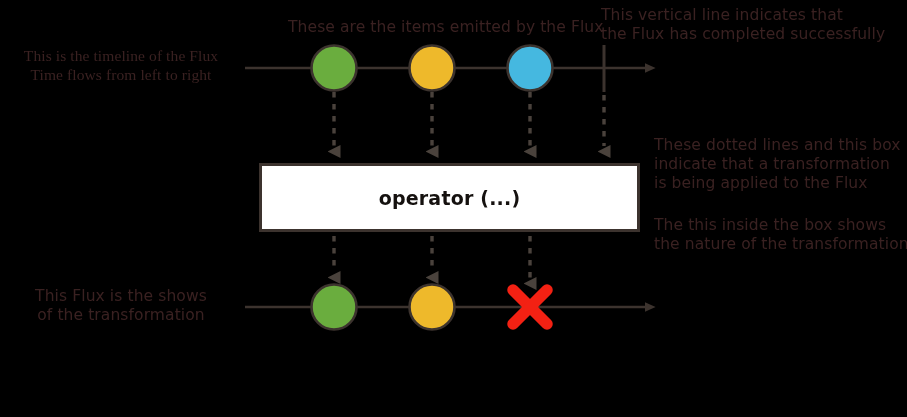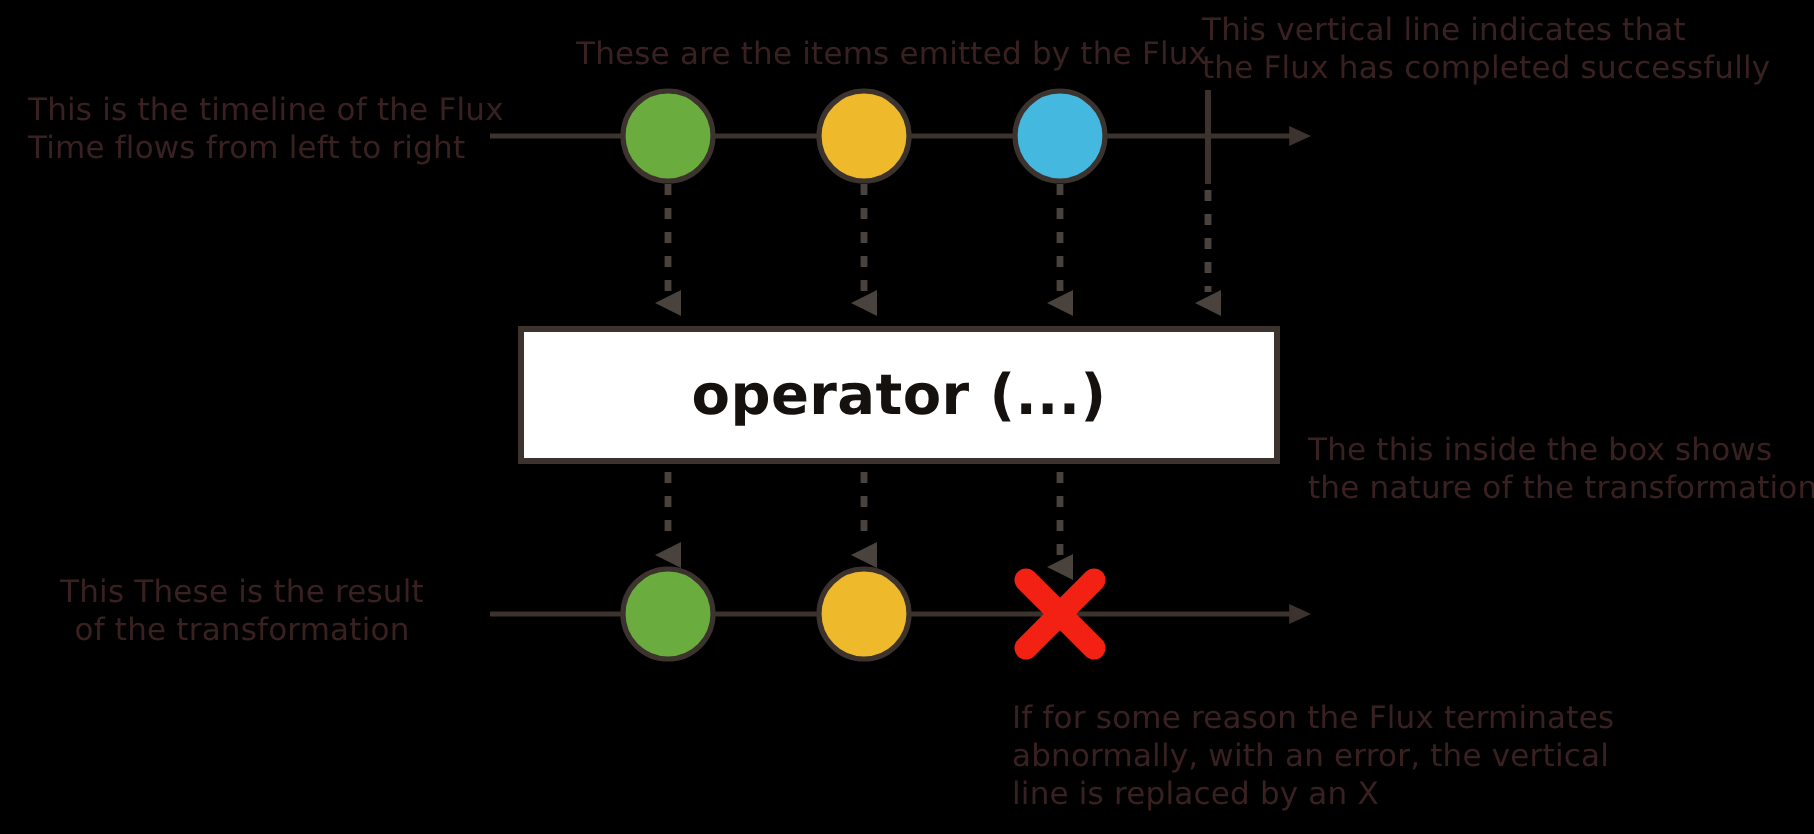--- a/index.html
+++ b/index.html
@@ -26,21 +26,21 @@
     height: 417px;
   }
   .annotation {
     position: absolute;
     color: #3a2121;
     font-size: 15.5px;
     line-height: 19px;
     white-space: pre;
     letter-spacing: 0.1px;
   }
-  .ann-left-top      { left: 14px;  top: 46px;  text-align: center; width: 214px; }
+  .ann-left-top      { left: 14px;  top: 46px;  text-align: center; width: 214px; font-family: Liberation Serif, serif; }
   .ann-items         { left: 288px; top: 18px;  text-align: center;   width: 300px; }
   .ann-vertical-line { left: 601px; top: 6px;   text-align: left;   width: 300px; }
   .ann-dotted-box    { left: 654px; top: 136px; text-align: left;   width: 246px; }
   .ann-box-text      { left: 654px; top: 216px; text-align: left;   width: 250px; }
   .ann-left-bottom   { left: 14px;  top: 287px; text-align: center; width: 214px; }
   .ann-error         { left: 506px; top: 350px; text-align: left;   width: 300px; }
 
   .operator-box {
     position: absolute;
     left: 259px;
@@ -49,21 +49,21 @@
     height: 69px;
     background: #ffffff;
     border: 3px solid #3c332e;
     box-sizing: border-box;
     display: flex;
     align-items: center;
     justify-content: center;
   }
   .operator-label {
     color: #15110f;
-    font-size: 28px;
+    font-size: 19px;
     font-weight: bold;
     letter-spacing: 0.2px;
   }
 </style>
 </head>
 <body>
 
 <div id="canvas">
 
   <svg id="svg-layer" viewBox="0 0 907 417" xmlns="http://www.w3.org/2000/svg">
@@ -118,24 +118,24 @@
   </div>
 
   <div class="annotation ann-left-top">This is the timeline of the Flux
 Time flows from left to right</div>
 
   <div class="annotation ann-items">These are the items emitted by the Flux</div>
 
   <div class="annotation ann-vertical-line">This vertical line indicates that
 the Flux has completed successfully</div>
 
+  <div class="annotation ann-dotted-box">These dotted lines and this box
+indicate that a transformation
+is being applied to the Flux</div>
 
   <div class="annotation ann-box-text">The this inside the box shows
 the nature of the transformation</div>
 
-  <div class="annotation ann-left-bottom">This These is the result
+  <div class="annotation ann-left-bottom">This Flux is the shows
 of the transformation</div>
 
-  <div class="annotation ann-error">If for some reason the Flux terminates
-abnormally, with an error, the vertical
-line is replaced by an X</div>
 
 </div>
 
 </body></html>

